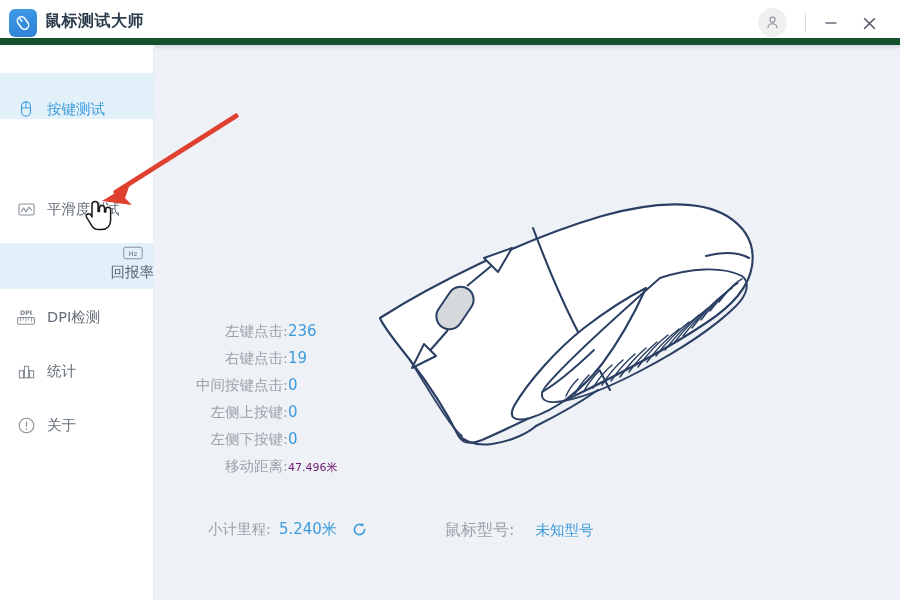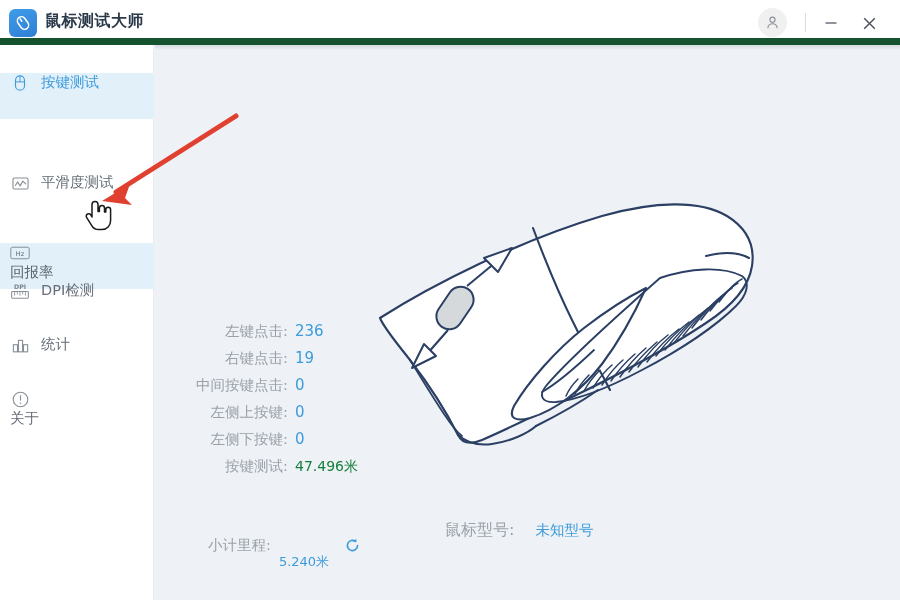--- a/index.html
+++ b/index.html
@@ -62,22 +62,22 @@
   #sidebar {
     position: absolute; left: 0; top: 45px;
     width: 154px; height: 555px;
     background: #ffffff;
     border-right: 1px solid #e9ecf0;
     z-index: 10;
   }
   .nav-item {
     position: absolute; left: 0;
     width: 154px; height: 46px;
-    display: flex; align-items: flex-start;
-    padding-left: 10px;
+    display: flex; align-items: flex-end;
+    padding-left: 16px;
     font-size: 14.5px;
     color: #666e78;
     cursor: default;
   }
   .nav-item .nav-icon {
     width: 20px; height: 20px;
     margin-right: 11px;
     display: flex; align-items: center; justify-content: center;
     flex: 0 0 20px;
   }
@@ -87,21 +87,21 @@
   }
   .nav-item.hovered {
     background: #e2f0fa;
     color: #5a6470;
   }
   #nav0 { top: 28px; }
   #nav1 { top: 128px; }
   #nav2 { top: 198px; flex-direction: column; }
   #nav3 { top: 236px; }
   #nav4 { top: 290px; }
-  #nav5 { top: 344px; flex-direction: column; }
+  #nav5 { top: 344px; }
 
   
   #main {
     position: absolute; left: 155px; top: 45px;
     width: 745px; height: 555px;
     background: #eef1f5;
   }
   #main-shadow {
     position: absolute; left: 155px; top: 45px;
     width: 745px; height: 5px;
@@ -125,38 +125,37 @@
     height: 27px;
   }
   .stat-label {
     width: 108px;
     text-align: right;
     font-size: 14.5px;
     color: #9aa1aa;
     white-space: nowrap;
   }
   .stat-value {
-    margin-left: 7px;
     font-size: 15px;
     color: #3c9bdc;
     white-space: nowrap;
   }
-  .stat-value.danger { color: #15803d; font-size: 14px; }
+  .stat-value.danger { color: #701a75; font-size: 11px; }
 
   
   #footer-row {
     position: absolute; left: 180px; top: 520px;
     width: 560px; height: 26px;
   }
   #mileage-group {
     position: absolute; left: 28px; top: 0;
     display: flex; align-items: center;
   }
   #mileage-label { font-size: 14.5px; color: #9aa1aa; }
-  #mileage-value { font-size: 13px; color: #3c9bdc; margin-left: 8px; margin-top: 33px; }
+  #mileage-value { font-size: 15px; color: #3c9bdc; margin-left: 8px; }
   #refresh-btn {
     margin-left: 14px;
     width: 18px; height: 18px;
     display: flex; align-items: center; justify-content: center;
     cursor: pointer;
   }
   #model-group {
     position: absolute; left: 265px; top: 0;
     display: flex; align-items: center;
   }
@@ -385,21 +384,21 @@
       <span class="stat-label">左侧上按键:</span>
       <span class="stat-value">0</span>
     </div>
 
     <div class="stat-row">
       <span class="stat-label">左侧下按键:</span>
       <span class="stat-value">0</span>
     </div>
 
     <div class="stat-row">
-      <span class="stat-label">按键测试:</span>
+      <span class="stat-label">移动距离:</span>
       <span class="stat-value danger">47.496米</span>
     </div>
   </div>
 
   <div id="footer-row">
 
     <div id="mileage-group">
       <span id="mileage-label">小计里程:</span>
       <span id="mileage-value">5.240米</span>
       <span id="refresh-btn">

